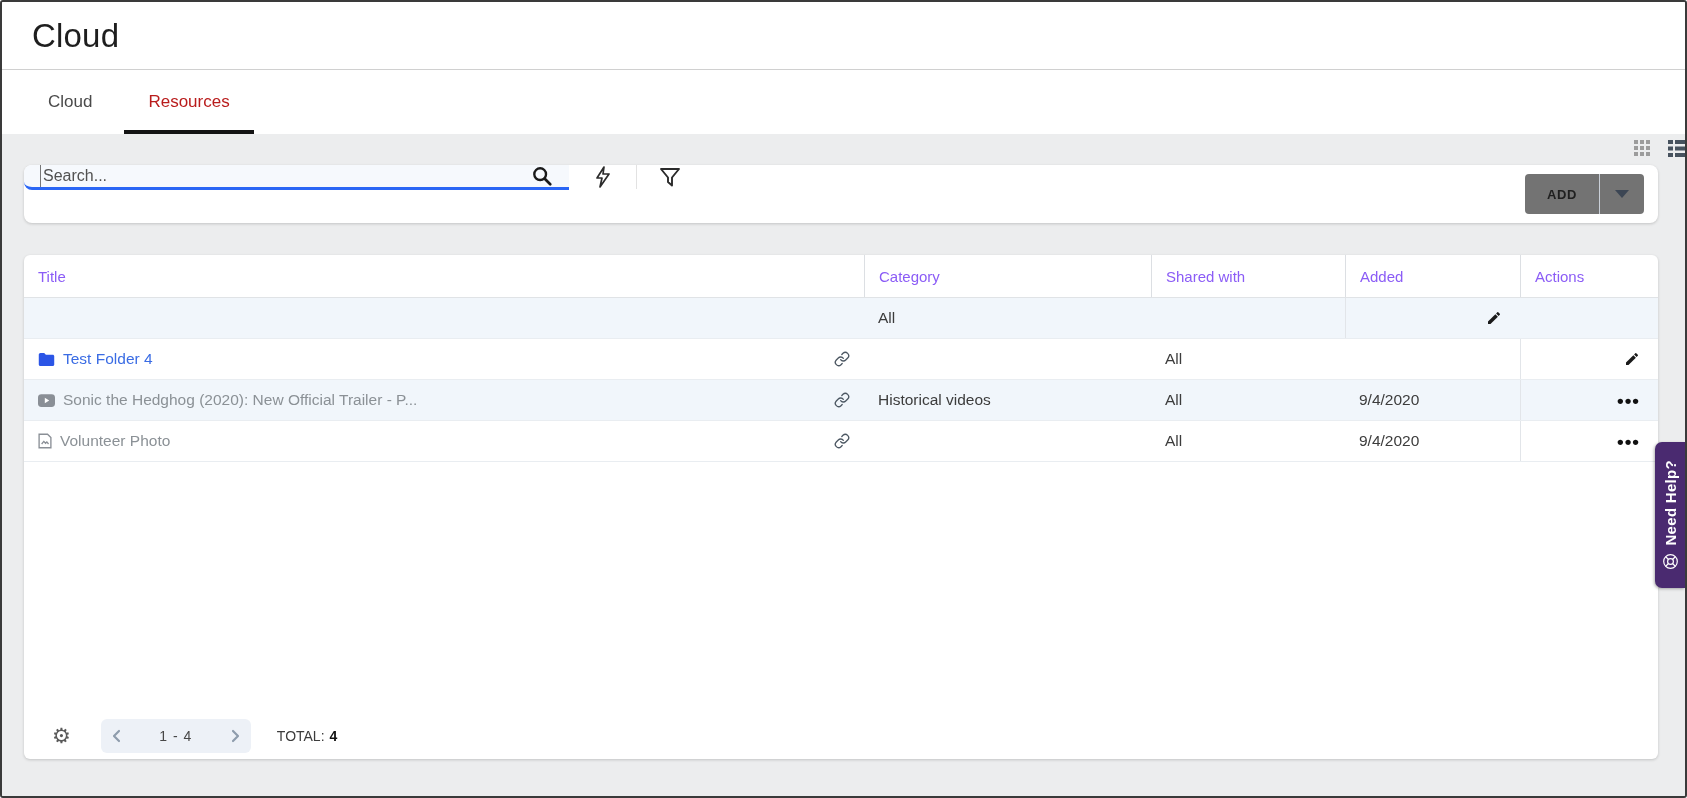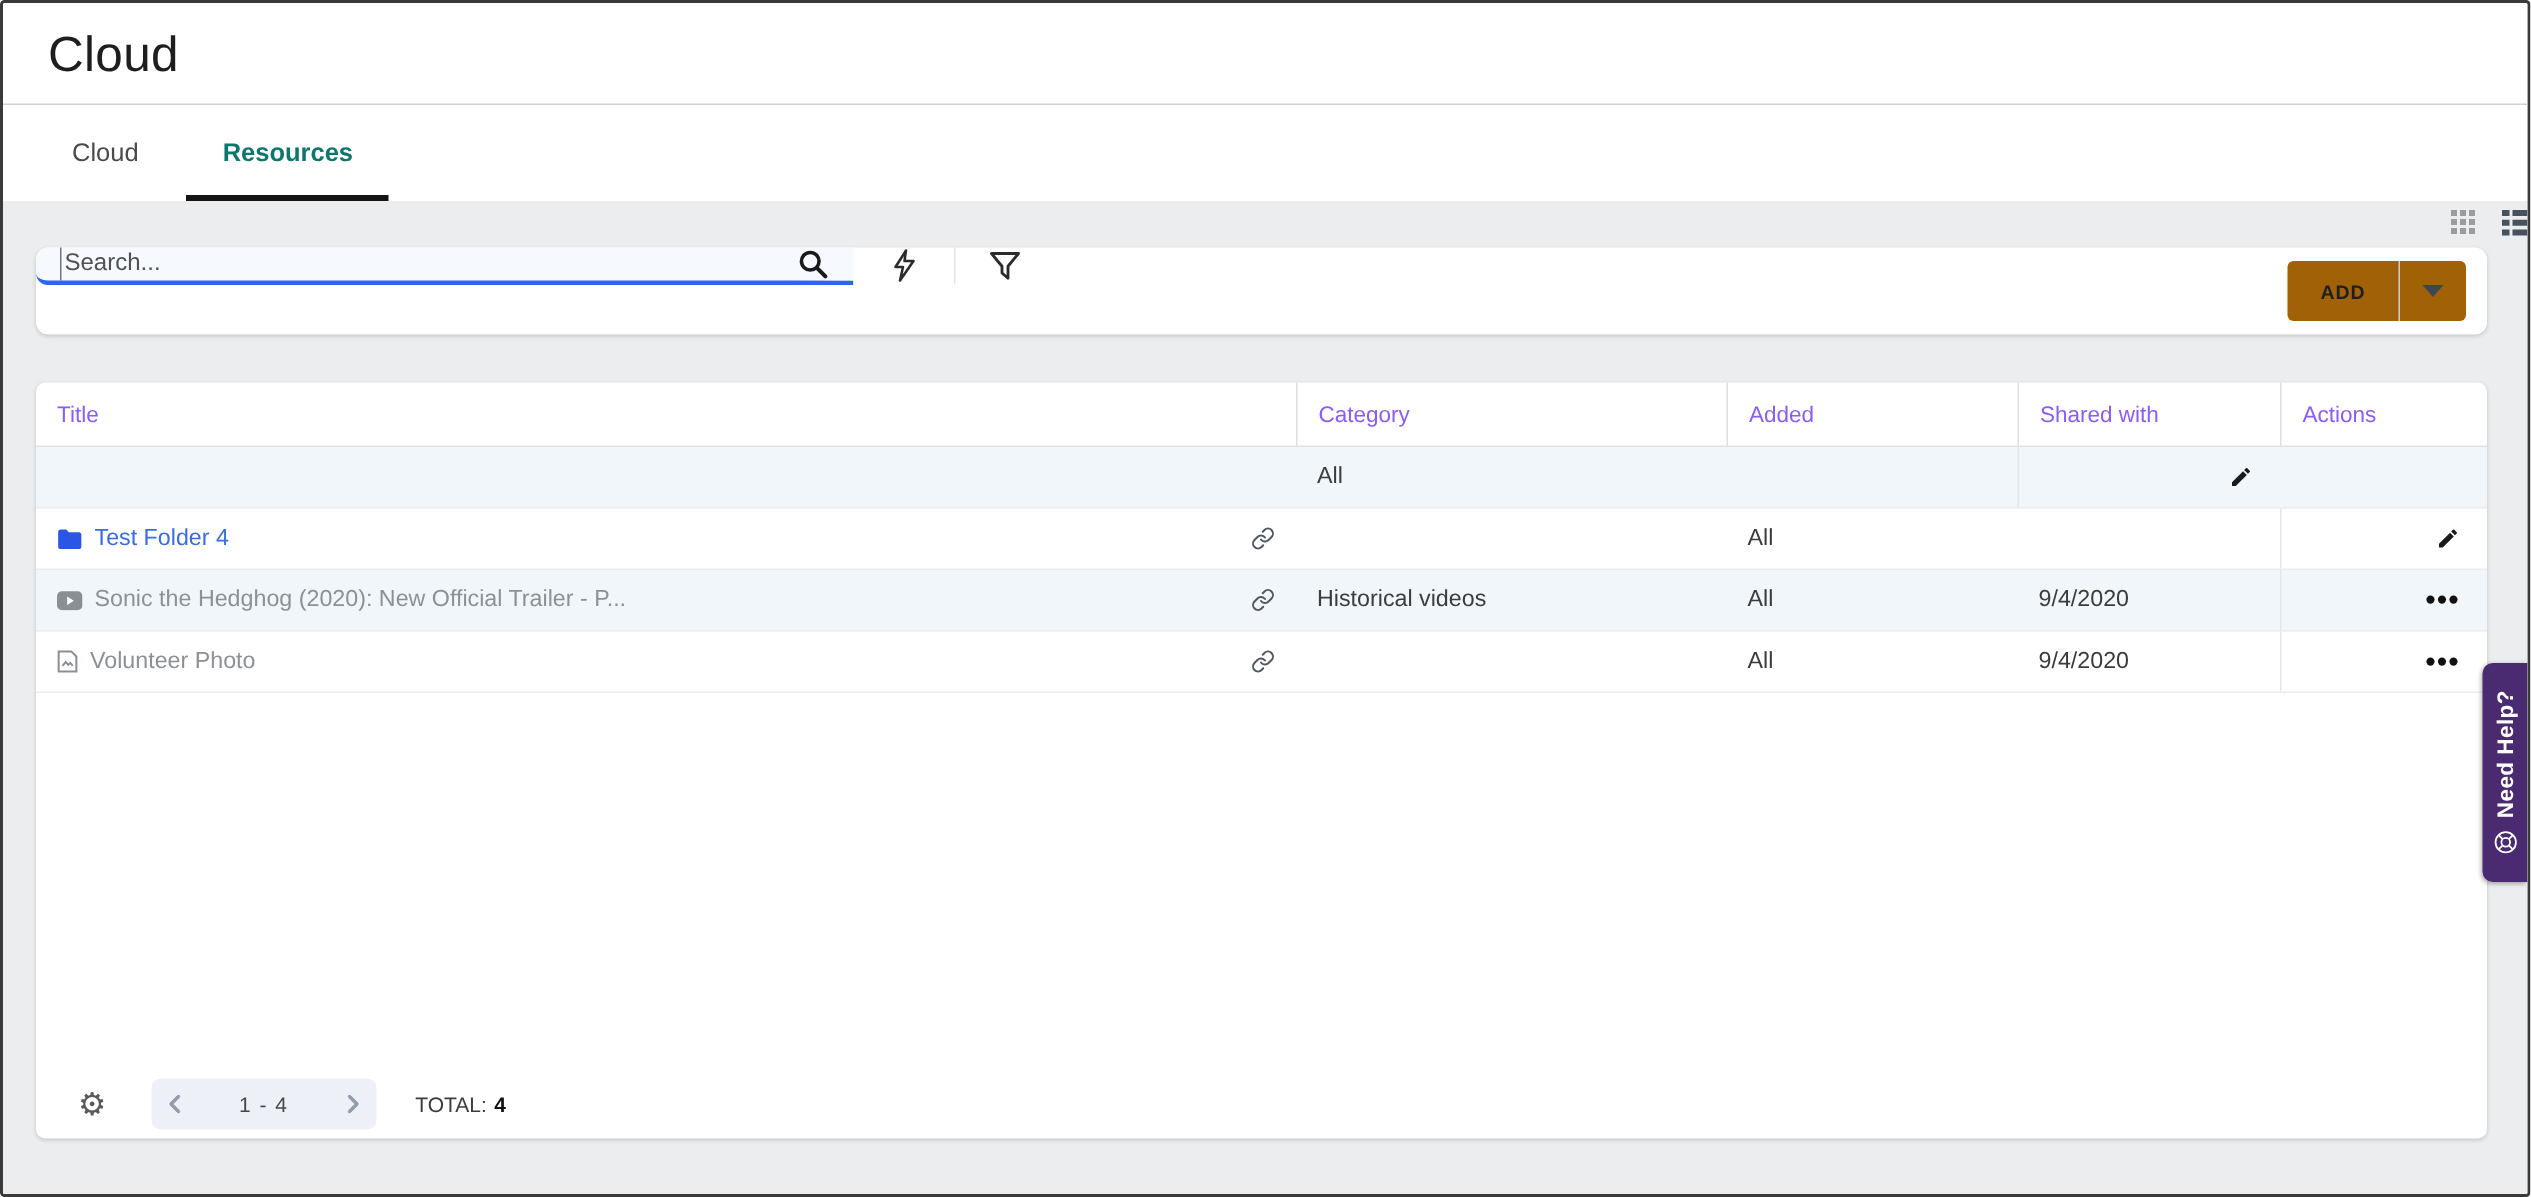--- a/index.html
+++ b/index.html
@@ -22,21 +22,21 @@
 
   
   .tabbar{
     height:64px; background:#fff; display:flex; align-items:stretch;
     padding-left:18px; position:relative; flex:0 0 auto;
   }
   .tab{
     display:flex; align-items:center; padding:0 28px; font-size:17px;
     color:#4a4a4a; cursor:pointer; position:relative;
   }
-  .tab.active{ color:#0f766e; font-weight:bold; }
+  .tab.active{ color:#b91c1c; font-weight:normal; }
   .tab.active::after{
     content:""; position:absolute; left:4px; right:4px; bottom:0;
     height:4px; background:#141414;
   }
   .anno-arrow{
     position:absolute; left:212px; top:89px; width:285px; height:30px;
     filter:drop-shadow(2px 3px 2px rgba(0,0,0,.35));
     pointer-events:none;
   }
   .anno-arrow .head{
@@ -75,21 +75,21 @@
   }
   .search-input::placeholder{ color:#515151; opacity:1; }
   .tool-btn{
     width:67px; display:flex; align-items:center; justify-content:center;
     cursor:pointer; border-left:1px solid #e2e2e2;
   }
   .tool-btn.first{ border-left:none; }
   .toolbar-spacer{ flex:1; }
   .add-split{
     align-self:center; margin-right:14px; height:40px;
-    background:#a16207; border-radius:4px; display:flex; align-items:stretch;
+    background:#737373; border-radius:4px; display:flex; align-items:stretch;
     cursor:pointer;
   }
   .add-main{
     display:flex; align-items:center; padding:0 22px;
     font-size:13px; font-weight:bold; letter-spacing:.6px; color:#1f1f1f;
   }
   .add-caret{
     width:45px; display:flex; align-items:center; justify-content:center;
     border-left:1px solid #c9cfd8;
   }
@@ -242,22 +242,22 @@
           <span class="caret-down"></span>
         </div>
       </div>
     </div>
 
     <div class="table-card">
 
       <div class="grid-row thead">
         <div class="th">Title</div>
         <div class="th">Category</div>
+        <div class="th">Shared with</div>
         <div class="th">Added</div>
-        <div class="th">Shared with</div>
         <div class="th">Actions</div>
       </div>
 
       <div class="grid-row trow">
         <div class="cell"></div>
         <div class="cell">All</div>
         <div class="cell"></div>
         <div class="cell cell-actions">
           <span>
             <svg width="16" height="16" viewBox="0 0 24 24" fill="#1a1a1a">

